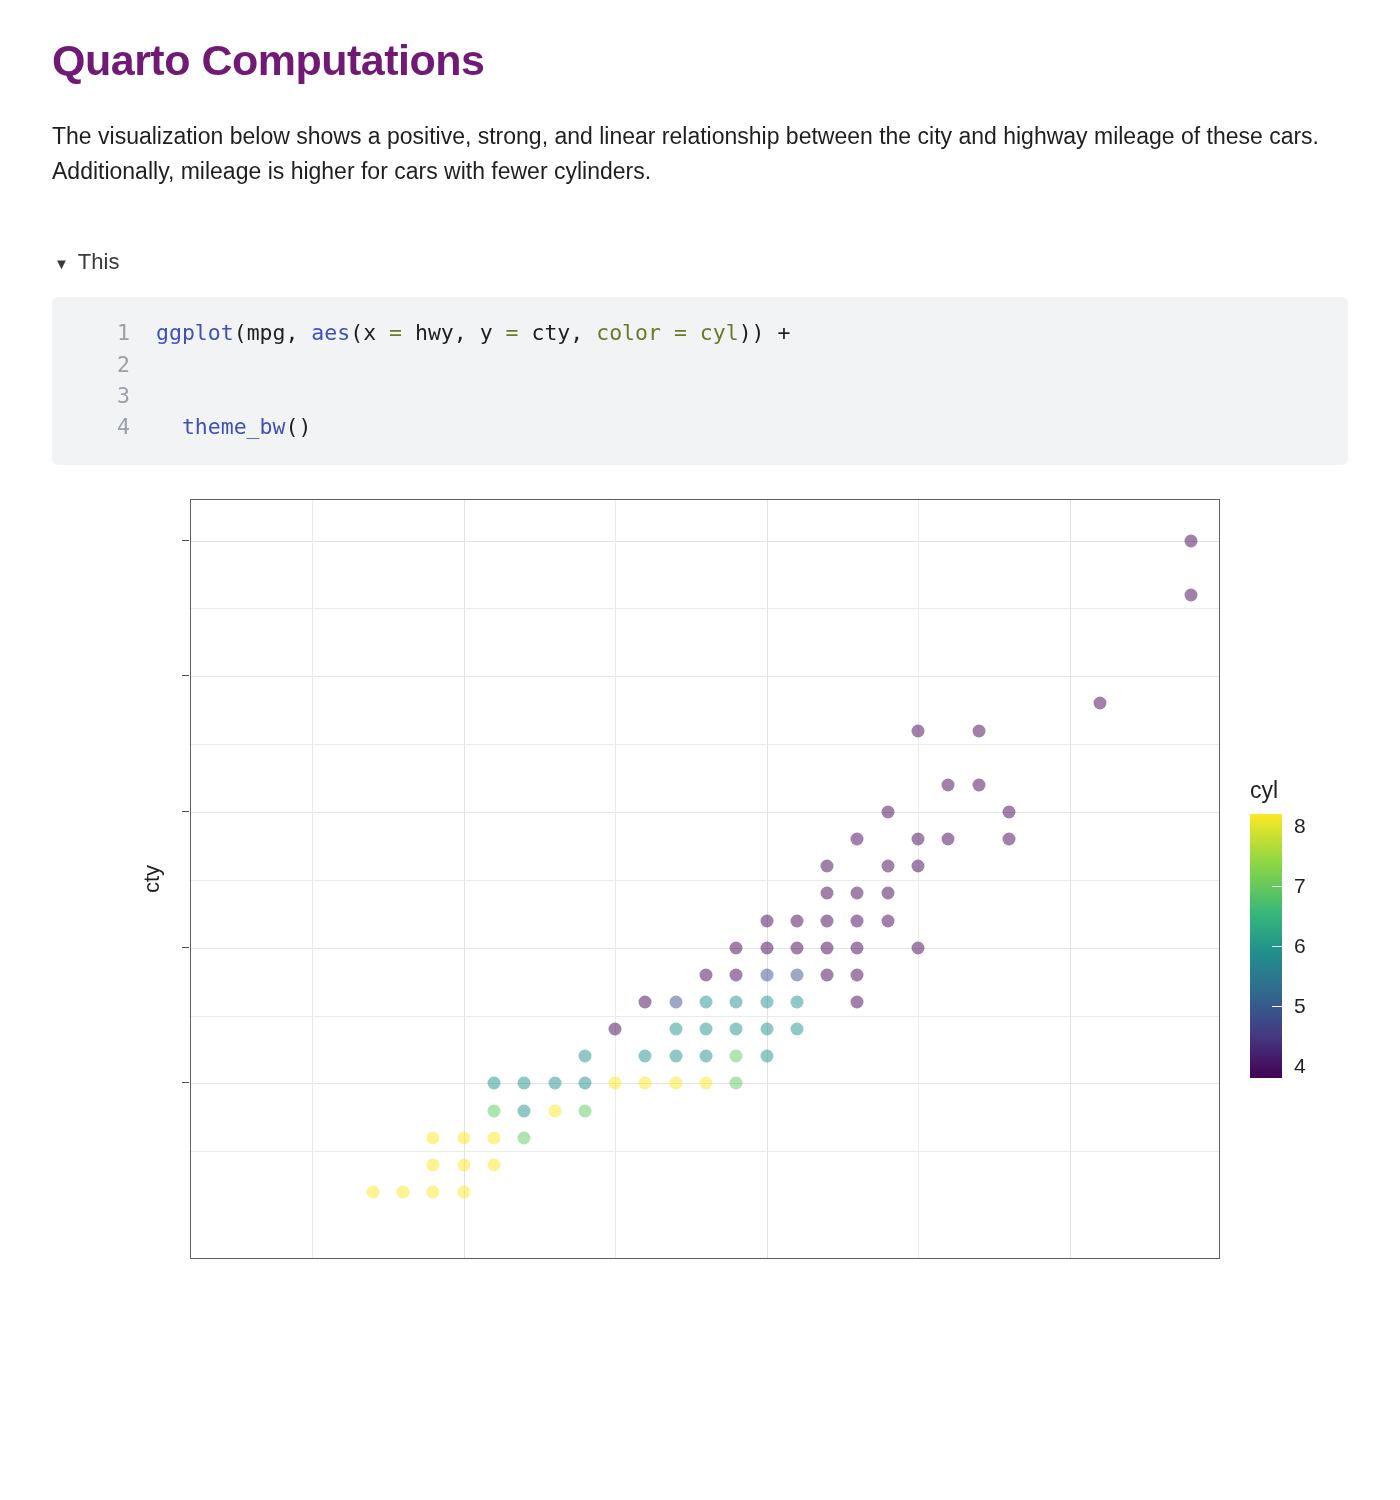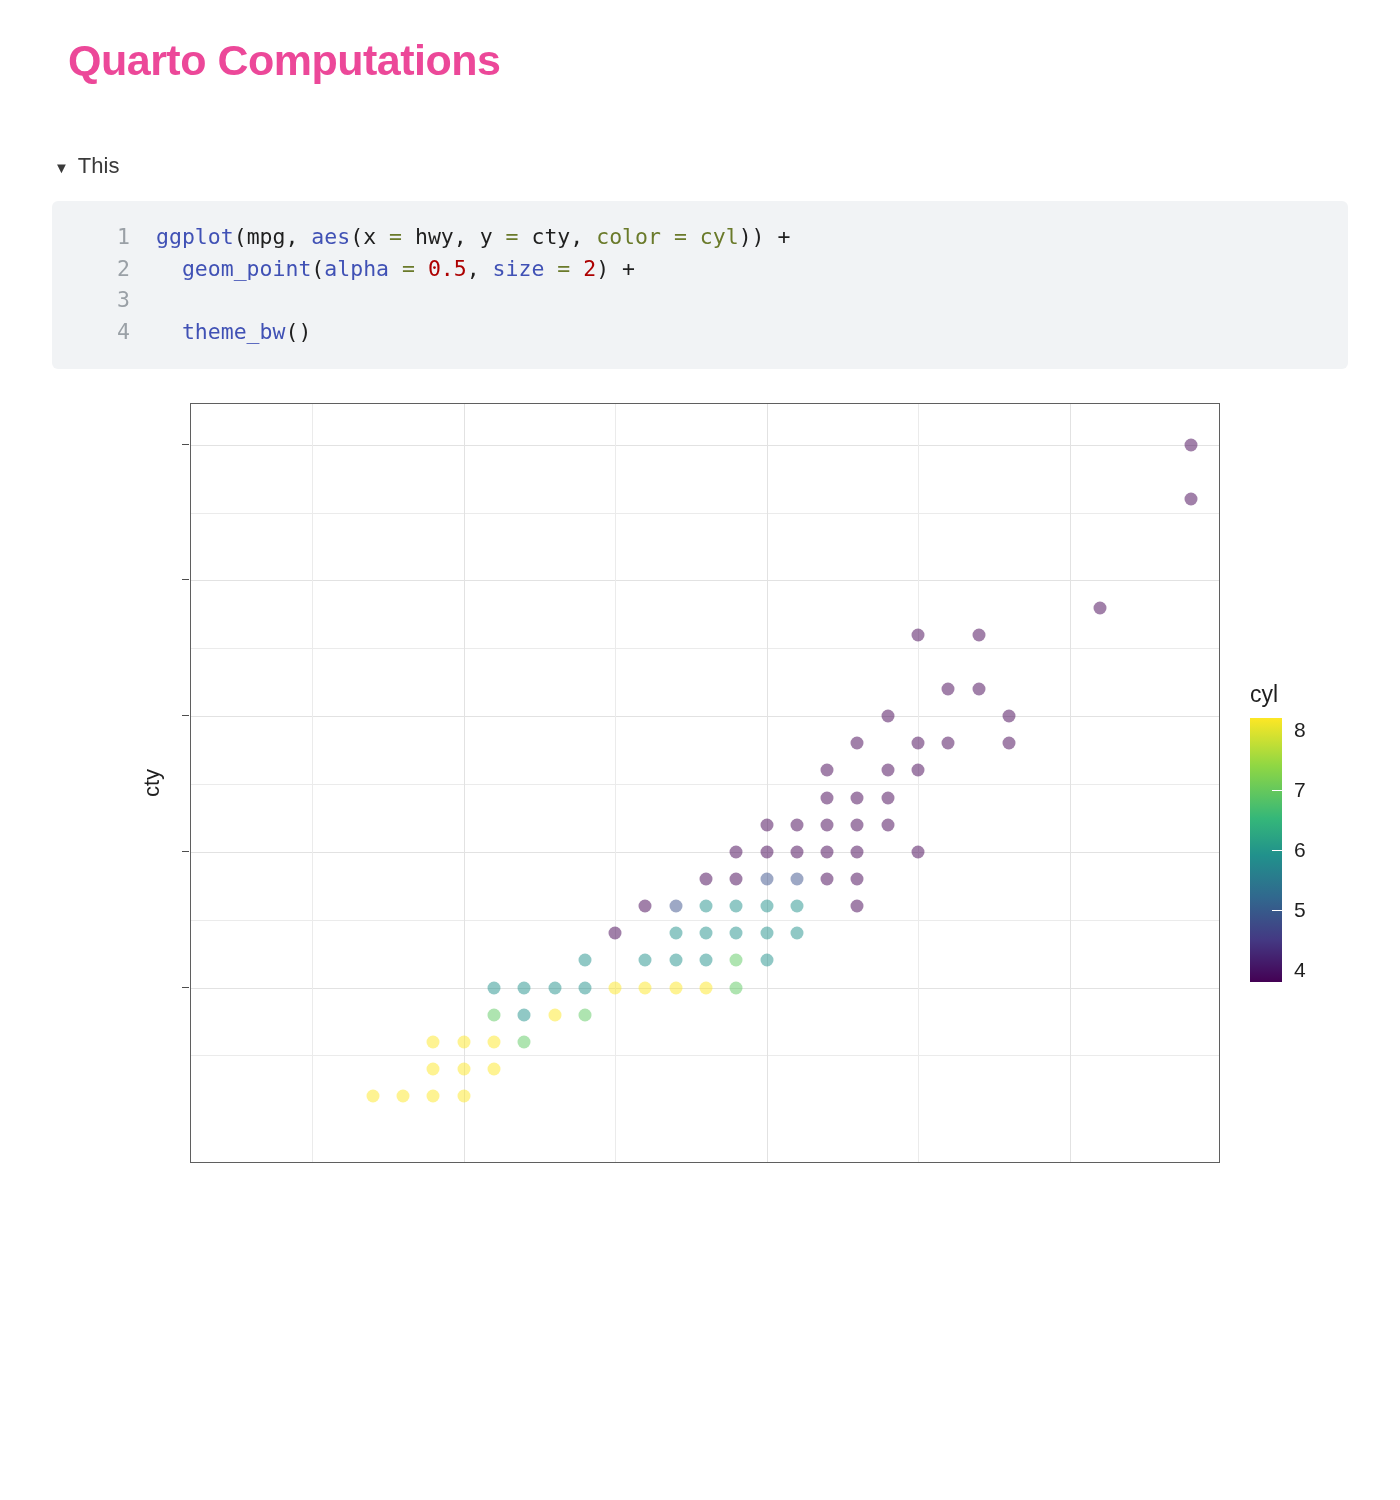--- a/index.html
+++ b/index.html
@@ -16,22 +16,22 @@
   }
   .page {
     padding: 36px 52px 0 52px;
     box-sizing: border-box;
   }
   h1.title {
     font-size: 43px;
     line-height: 1.15;
     font-weight: bold;
     letter-spacing: -0.5px;
-    margin: 0 0 34px 16px;
-    color: #ec4899;
+    margin: 0 0 34px 0;
+    color: #701a75;
   }
   p.para {
     font-size: 23px;
     line-height: 1.52;
     margin: 0 0 26px 0;
     color: #1f1f1f;
     max-width: 1285px;
   }
   .code-toggle {
     font-size: 22px;
@@ -181,29 +181,30 @@
     transform: translateY(-50%);
   }
 </style>
 </head>
 <body>
 
 <div class="page">
 
   <h1 class="title">Quarto Computations</h1>
 
+  <p class="para">The visualization below shows a positive, strong, and linear relationship between the city and highway mileage of these cars. Additionally, mileage is higher for cars with fewer cylinders.</p>
 
   <div class="code-toggle">
     <span class="caret">▼</span>
     <span>This</span>
   </div>
 
   <div class="code-block" id="code-block">
       <div class="code-line"><span class="ln">1</span><span><span class="fn">ggplot</span><span class="pn">(</span><span class="id">mpg, </span><span class="fn">aes</span><span class="pn">(</span><span class="id">x</span><span class="ar"> = </span><span class="id">hwy, </span><span class="id">y</span><span class="ar"> = </span><span class="id">cty, </span><span class="ar">color</span><span class="ar"> = </span><span class="ar">cyl</span><span class="pn">))</span><span class="pn"> +</span></span></div>
-      <div class="code-line"><span class="ln">2</span><span><span class="pn">  </span><span class="fn">geom_point</span><span class="pn">(</span><span class="fn">alpha</span><span class="ar"> = </span><span class="num">0.5</span><span class="pn">, </span><span class="fn">size</span><span class="ar"> = </span><span class="num">2</span><span class="pn">)</span><span class="pn"> +</span></span></div>
+      <div class="code-line"><span class="ln">2</span></div>
       <div class="code-line"><span class="ln">3</span></div>
       <div class="code-line"><span class="ln">4</span><span><span class="pn">  </span><span class="fn">theme_bw</span><span class="pn">()</span></span></div>
     </div>
 
   <div class="figure">
     <div class="plot-wrap">
       <div class="axis-title-y">cty</div>
       <div id="yticks">
           <div class="tick-label-y" style="top: 583.571px;">15</div>
           <div class="tick-mark" style="top: 583.571px;"></div>

